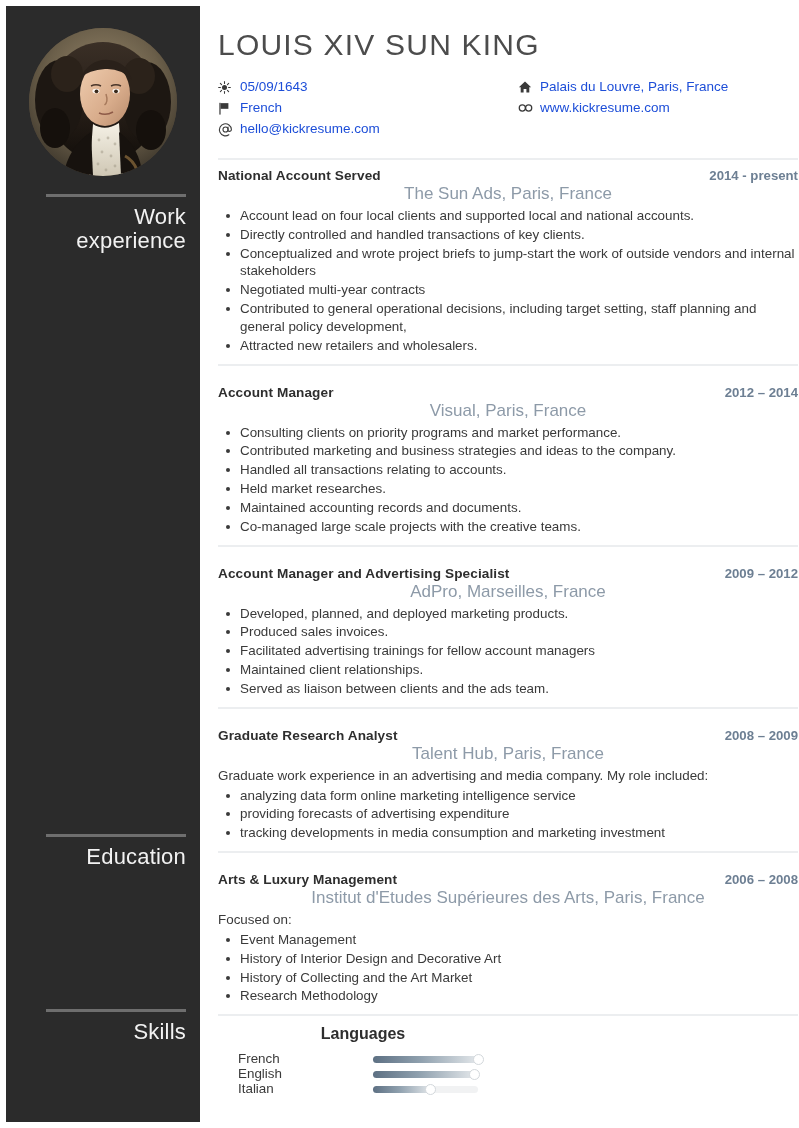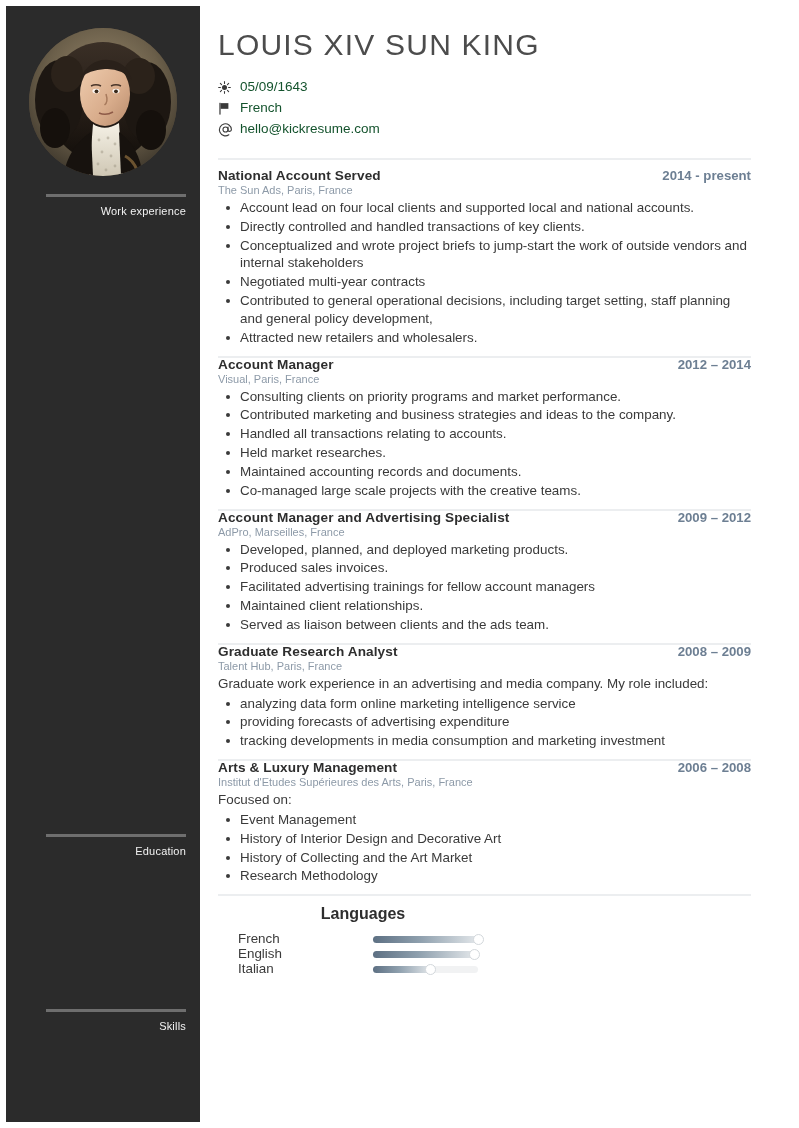--- a/index.html
+++ b/index.html
@@ -49,21 +49,21 @@
   }
   .side-rule {
     height: 3px;
     background: #6e6e6e;
     width: 140px;
     margin-left: auto;
     margin-bottom: 8px;
   }
   .side-label {
     color: #f2f2f2;
-    font-size: 11px;
+    font-size: 22px;
     font-weight: 400;
     letter-spacing: .2px;
     line-height: 1.1;
   }
 
   #sec-work { top: 188px; }
   #sec-edu  { top: 828px; }
   #sec-skl  { top: 1003px; }
 
   
@@ -104,27 +104,27 @@
     color: #3a3a3a;
     font-size: 13px;
     line-height: 1;
     display: flex;
     align-items: center;
     justify-content: flex-start;
   }
   .c-icon svg { display: block; }
   .c-text {
     font-size: 13.5px;
-    color: #14532d;
+    color: #1d4ed8;
     line-height: 1.2;
     white-space: nowrap;
   }
 
   
-  .entry { padding-top: 1px; position: relative; }
+  .entry { padding-top: 21px; position: relative; }
   .entry::before {
     content: "";
     position: absolute;
     top: 0; left: 0; right: 0;
     height: 2px;
     background: #eceef0;
   }
   .entry.first { padding-top: 10px; }
 
   .entry-head {
@@ -139,24 +139,25 @@
     letter-spacing: .1px;
   }
   .entry-date {
     font-size: 13.2px;
     font-weight: bold;
     color: #6d7f93;
     white-space: nowrap;
     padding-left: 12px;
   }
   .entry-sub {
-    font-size: 11px;
+    font-size: 17px;
     color: #8d9aa8;
     margin-top: 1px;
     margin-bottom: 3px;
+    text-align: center;
   }
   .entry-intro {
     font-size: 13.4px;
     color: #3a3a3a;
     margin-bottom: 2px;
     line-height: 1.33;
   }
 
   ul.bullets {
     list-style: none;
@@ -370,20 +371,42 @@
             <svg width="15" height="15" viewBox="0 0 16 16" fill="none" stroke="#3a3a3a" stroke-width="1.15">
               <circle cx="8" cy="8" r="2.7"></circle>
               <path d="M10.7 5.3 v3.9 a2 2 0 0 0 3.6 -1.2 A6.4 6.4 0 1 0 11.6 13.6" stroke-linecap="round"></path>
             </svg>
           </span>
           <span class="c-text">hello@kickresume.com</span>
         </div>
 
       </div>
 
+      <div class="contact-col right">
+
+        <div class="contact-row">
+          <span class="c-icon">
+            <svg width="14" height="14" viewBox="0 0 16 16" fill="#3a3a3a">
+              <path d="M8 1.6 L15 8.2 L12.9 8.2 L12.9 14.4 L9.6 14.4 L9.6 10.2 L6.4 10.2 L6.4 14.4 L3.1 14.4 L3.1 8.2 L1 8.2 Z"></path>
+            </svg>
+          </span>
+          <span class="c-text">Palais du Louvre, Paris, France</span>
+        </div>
+
+        <div class="contact-row">
+          <span class="c-icon">
+            <svg width="15" height="12" viewBox="0 0 18 12" fill="none" stroke="#3a3a3a" stroke-width="1.5">
+              <circle cx="5.2" cy="6" r="3.7"></circle>
+              <circle cx="12.8" cy="6" r="3.7"></circle>
+            </svg>
+          </span>
+          <span class="c-text">www.kickresume.com</span>
+        </div>
+
+      </div>
     </div>
 
     <div id="entries">
         <section class="entry first">
           <div class="entry-head">
             <div class="entry-title">National Account Served</div>
             <div class="entry-date">2014 - present</div>
           </div>
           <div class="entry-sub">The Sun Ads, Paris, France</div>
           <ul class="bullets">

